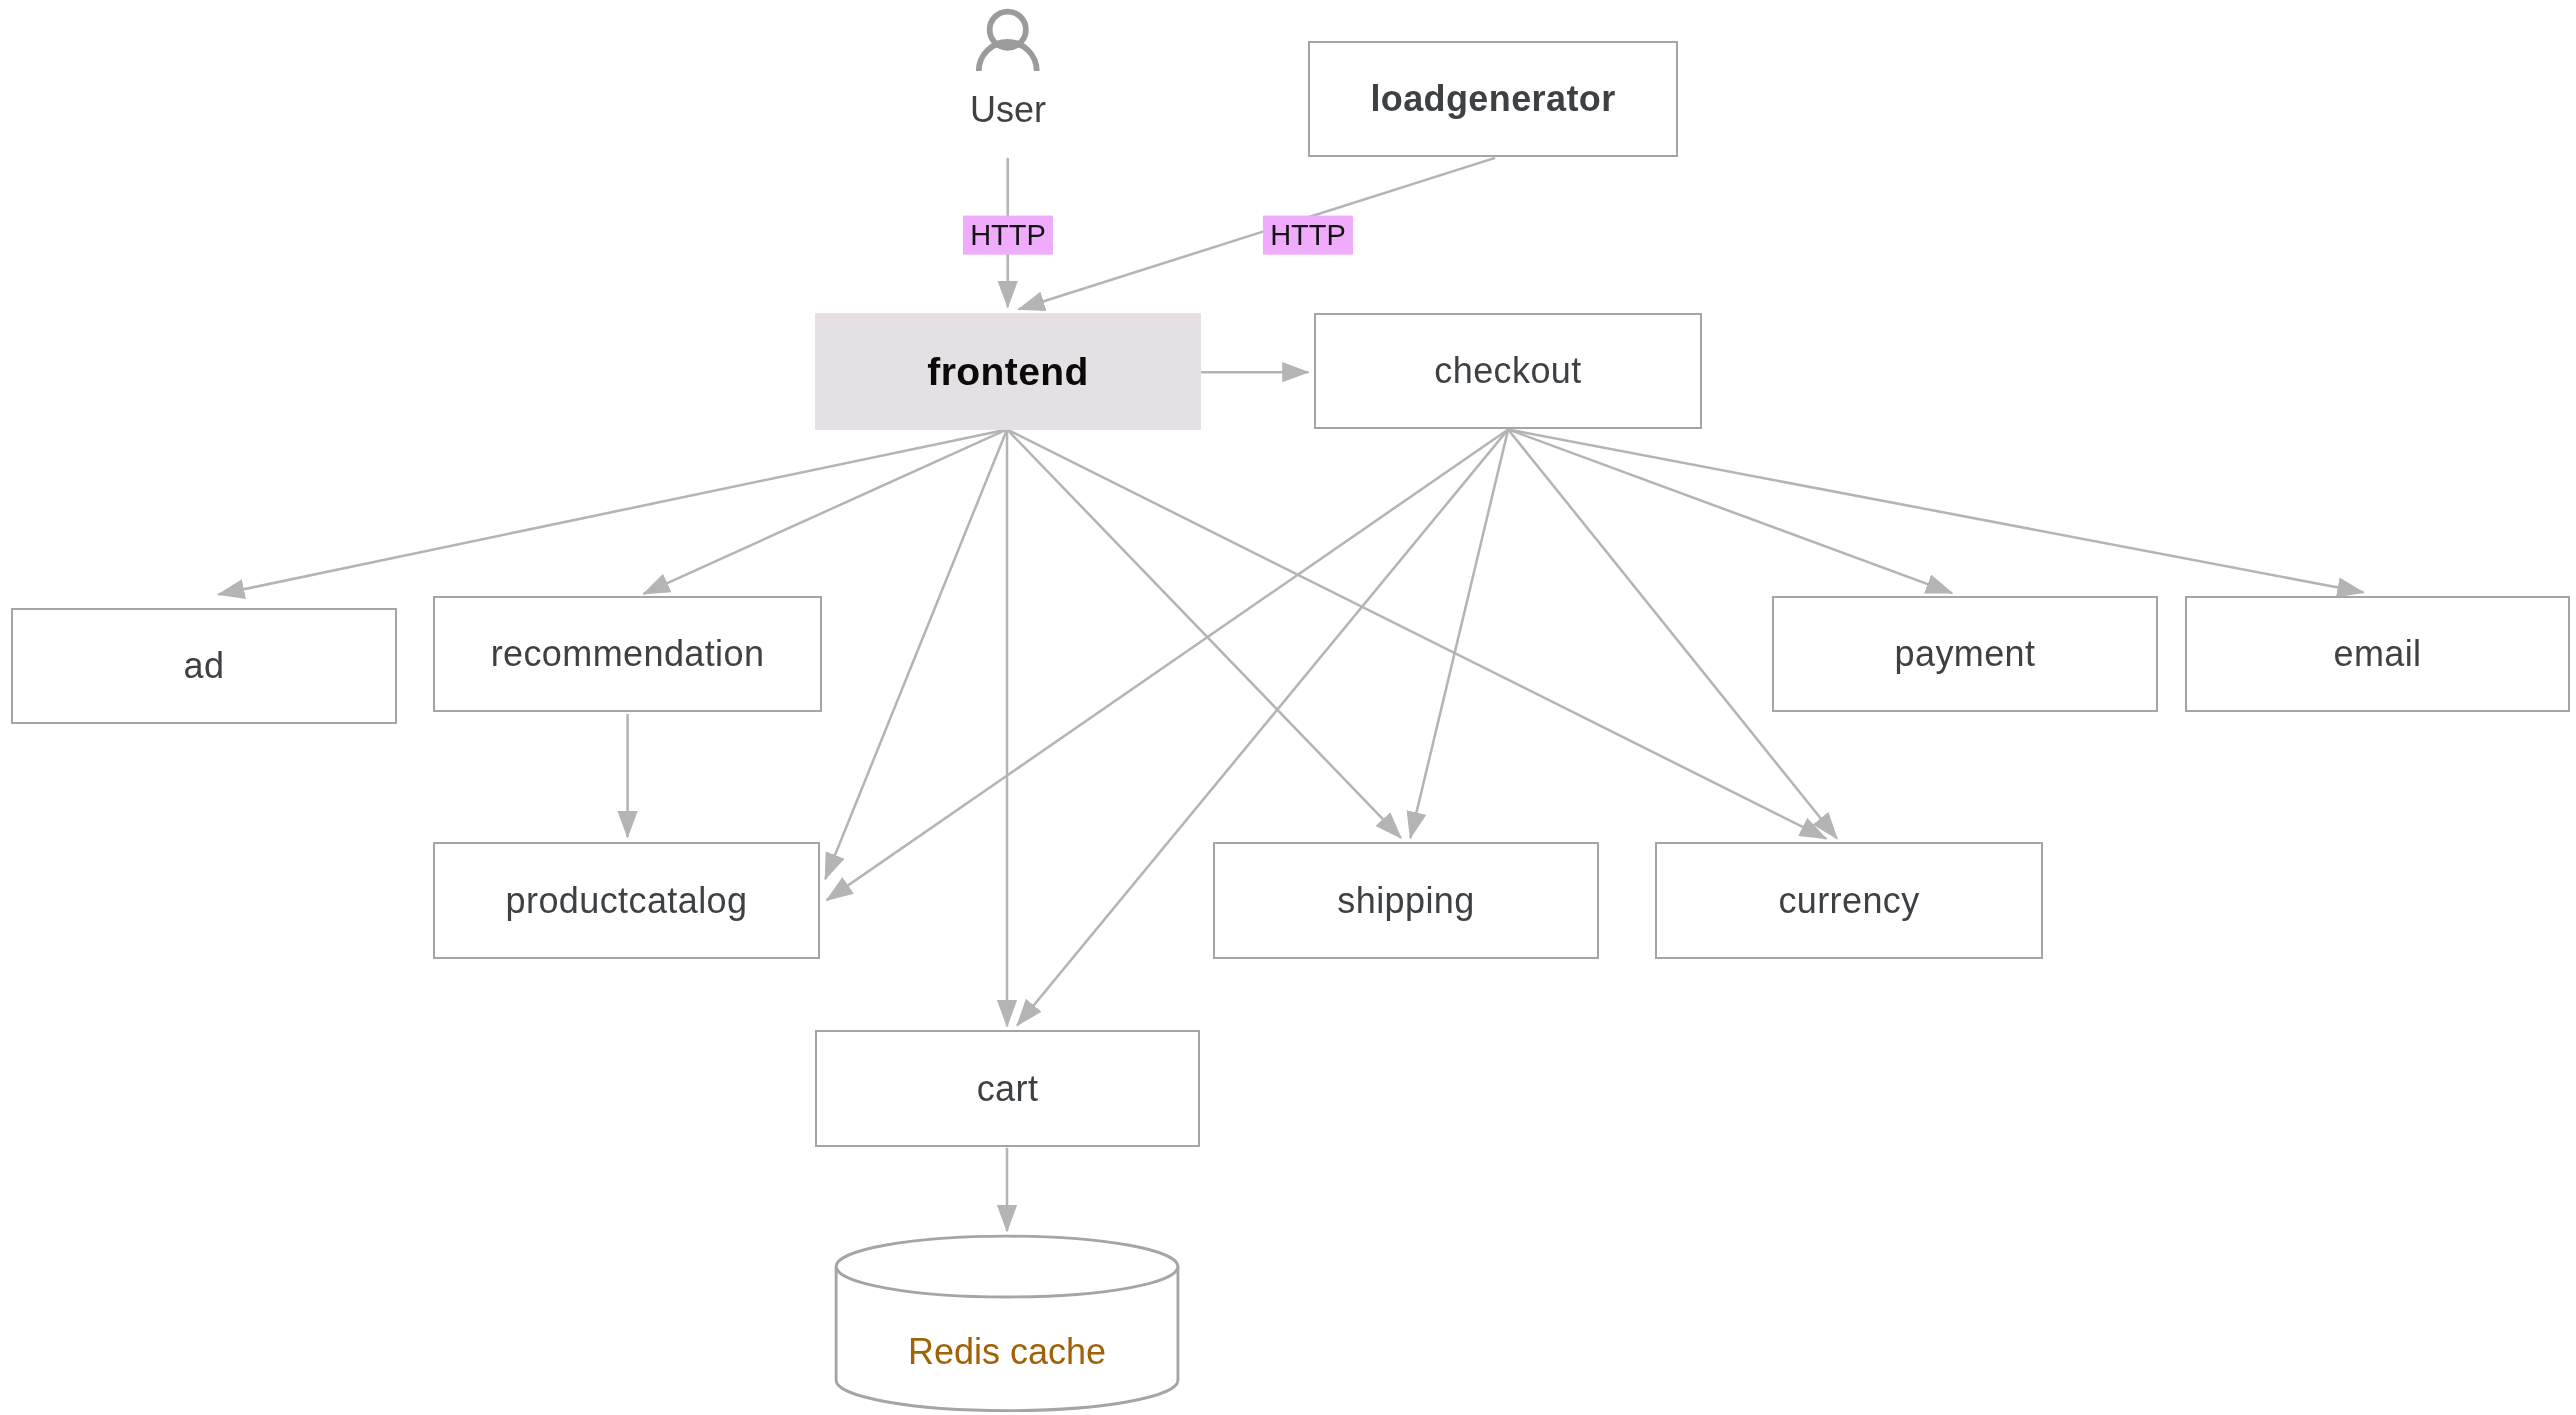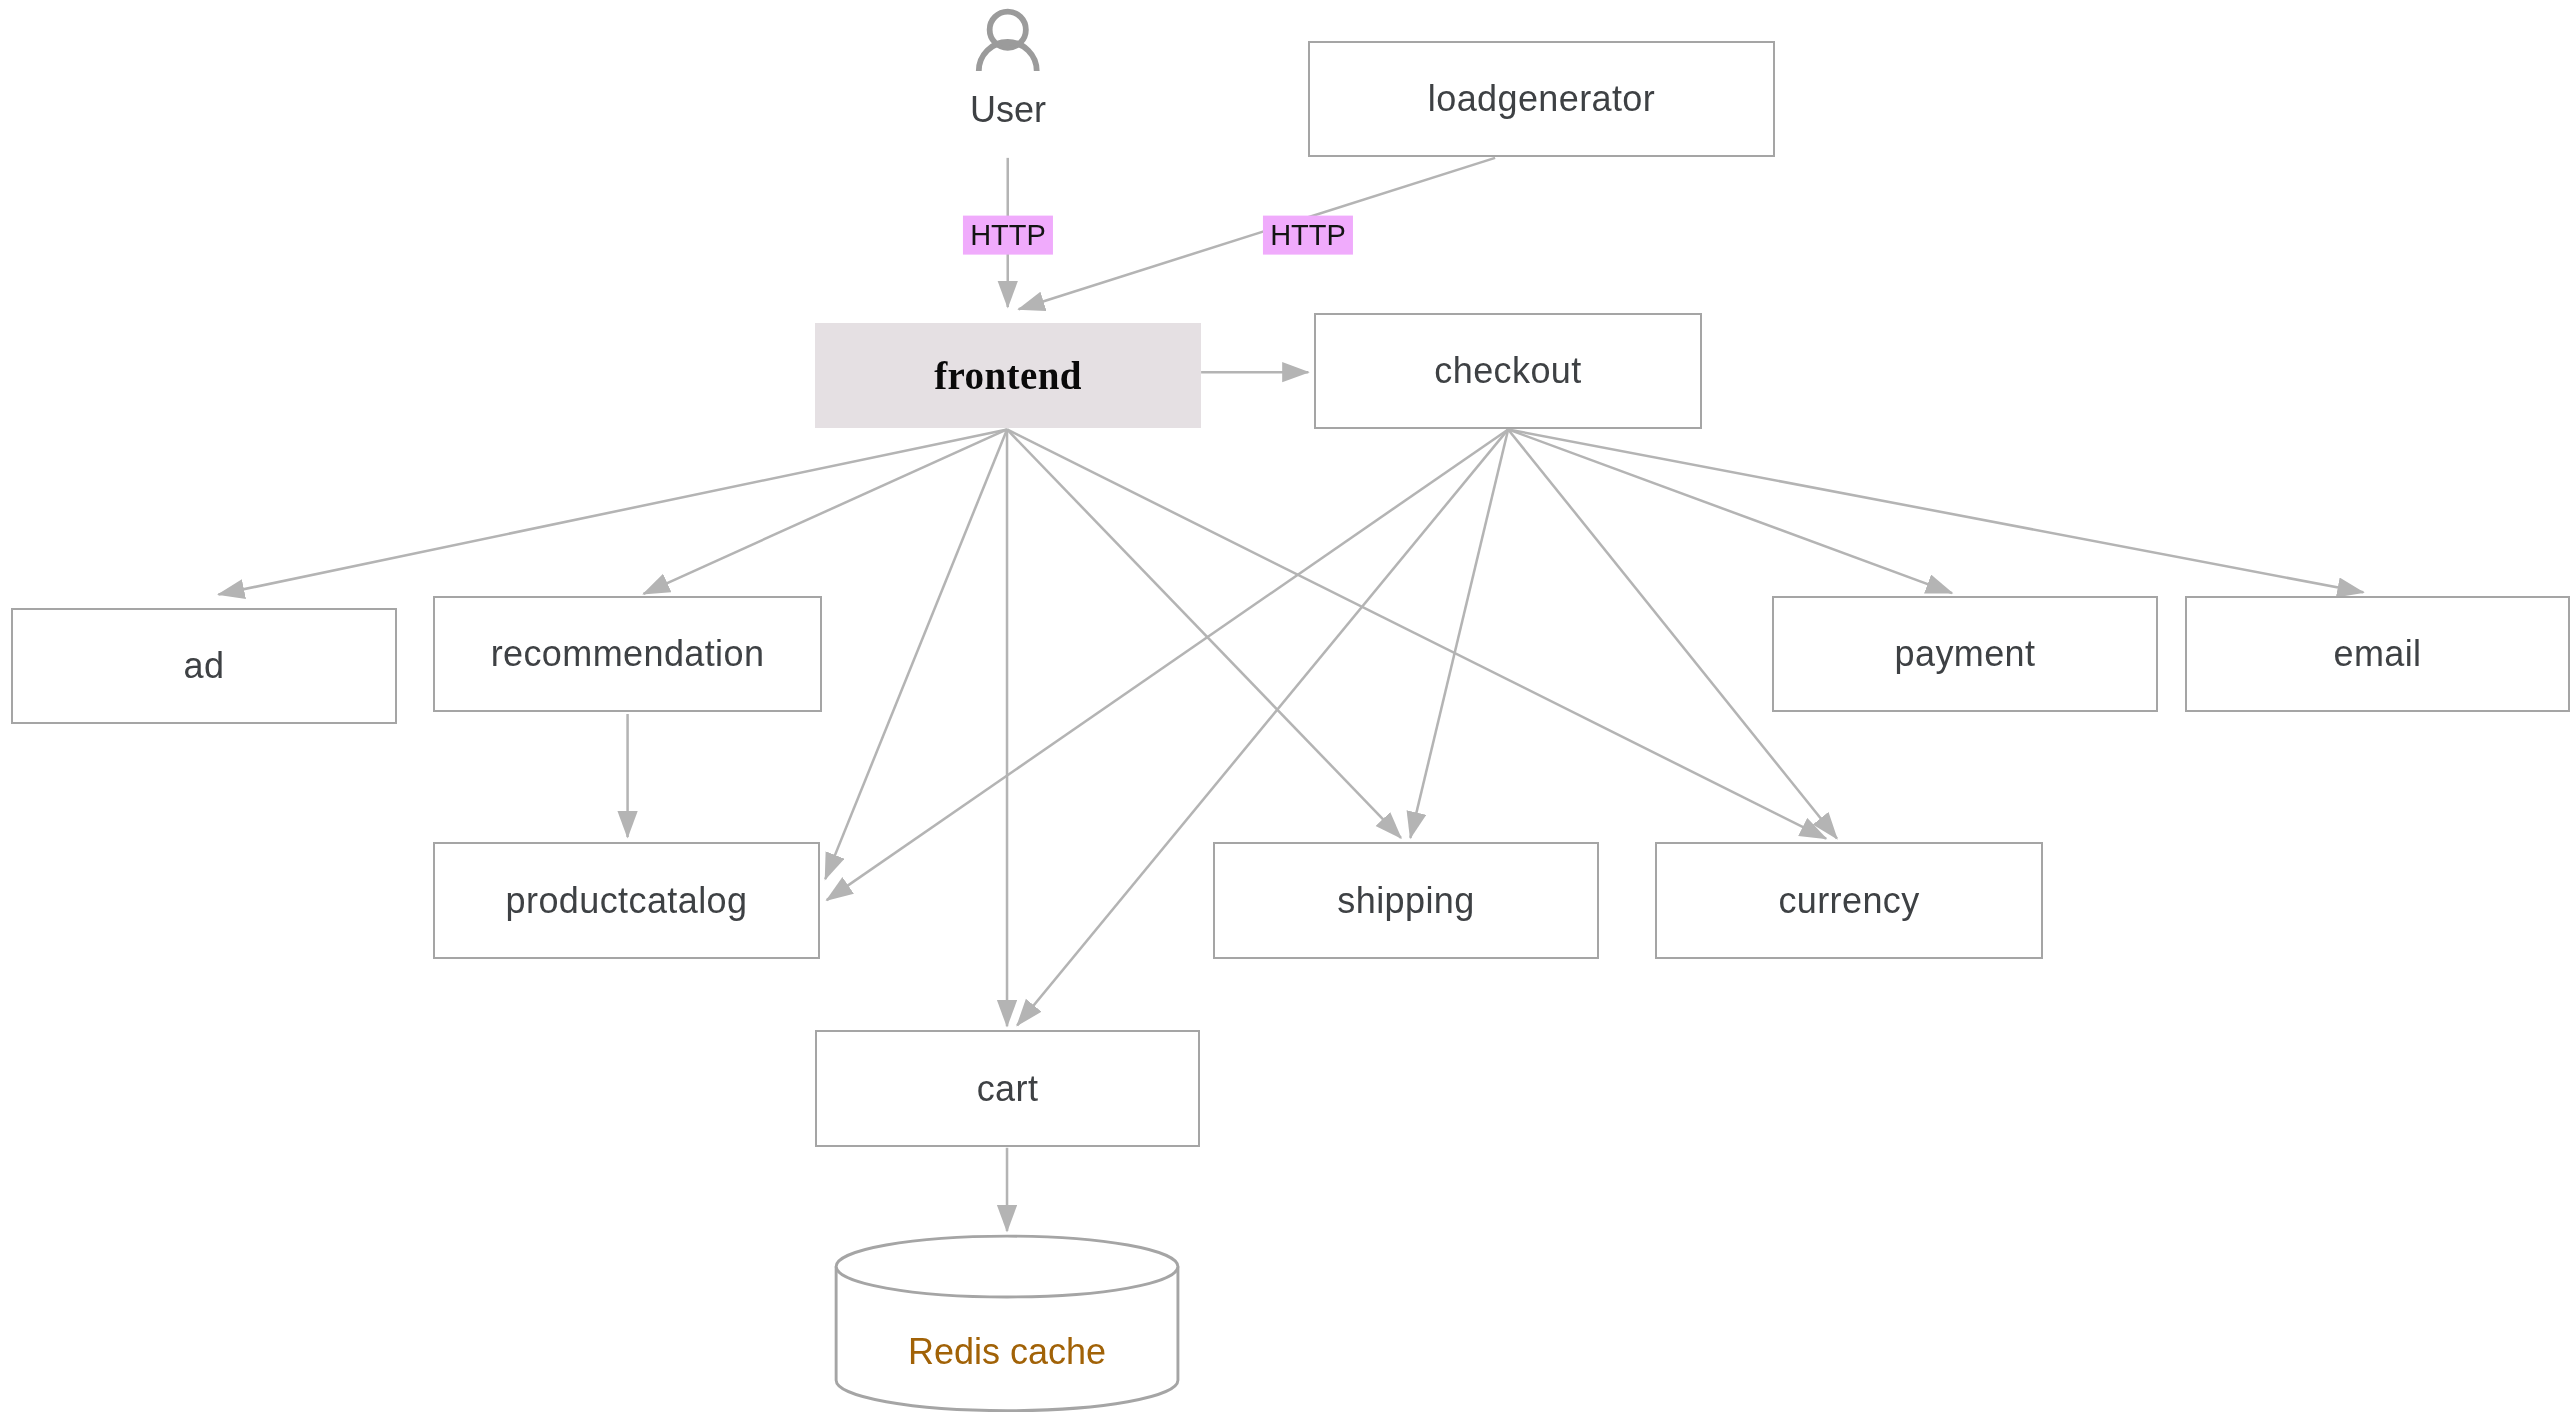--- a/index.html
+++ b/index.html
@@ -98,25 +98,25 @@
       <circle cx="1391" cy="41" r="25"></circle>
       <path d="M 1351 98 A 40 40 0 0 1 1431 98"></path>
     </g>
 
     <g stroke="#a5a5a5" stroke-width="4">
       <path d="M 1154 1749 L 1154 1906 A 236 42 0 0 0 1626 1906 L 1626 1749" fill="#ffffff"></path>
       <ellipse cx="1390" cy="1749" rx="236" ry="42" fill="#ffffff"></ellipse>
     </g>
   </svg>
 
-  <div class="node" style="left:1308px; top:41px;  width:467px; height:116px;">
+  <div class="node" style="left:1308px; top:41px;  width:370px; height:116px;font-weight:bold;">
     <span>loadgenerator</span>
   </div>
 
-  <div class="node node--frontend" style="left:815px; top:323px; width:386px; height:105px;font-family:Liberation Serif, serif;">
+  <div class="node node--frontend" style="left:815px; top:313px; width:386px; height:117px;">
     <span>frontend</span>
   </div>
 
   <div class="node" style="left:1314px; top:313px; width:388px; height:116px;">
     <span>checkout</span>
   </div>
 
   <div class="node" style="left:11px;   top:596px; width:386px; height:116px;margin-top:12px;">
     <span>ad</span>
   </div>

